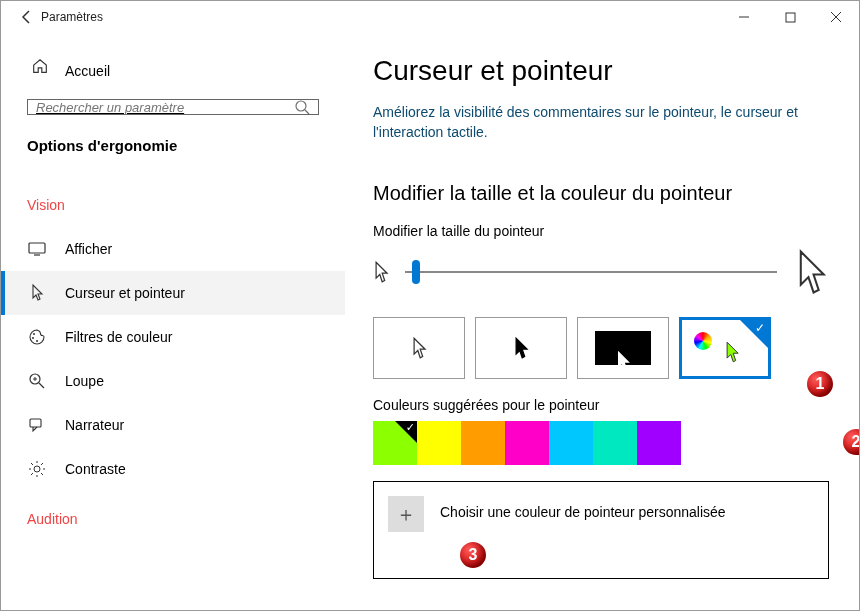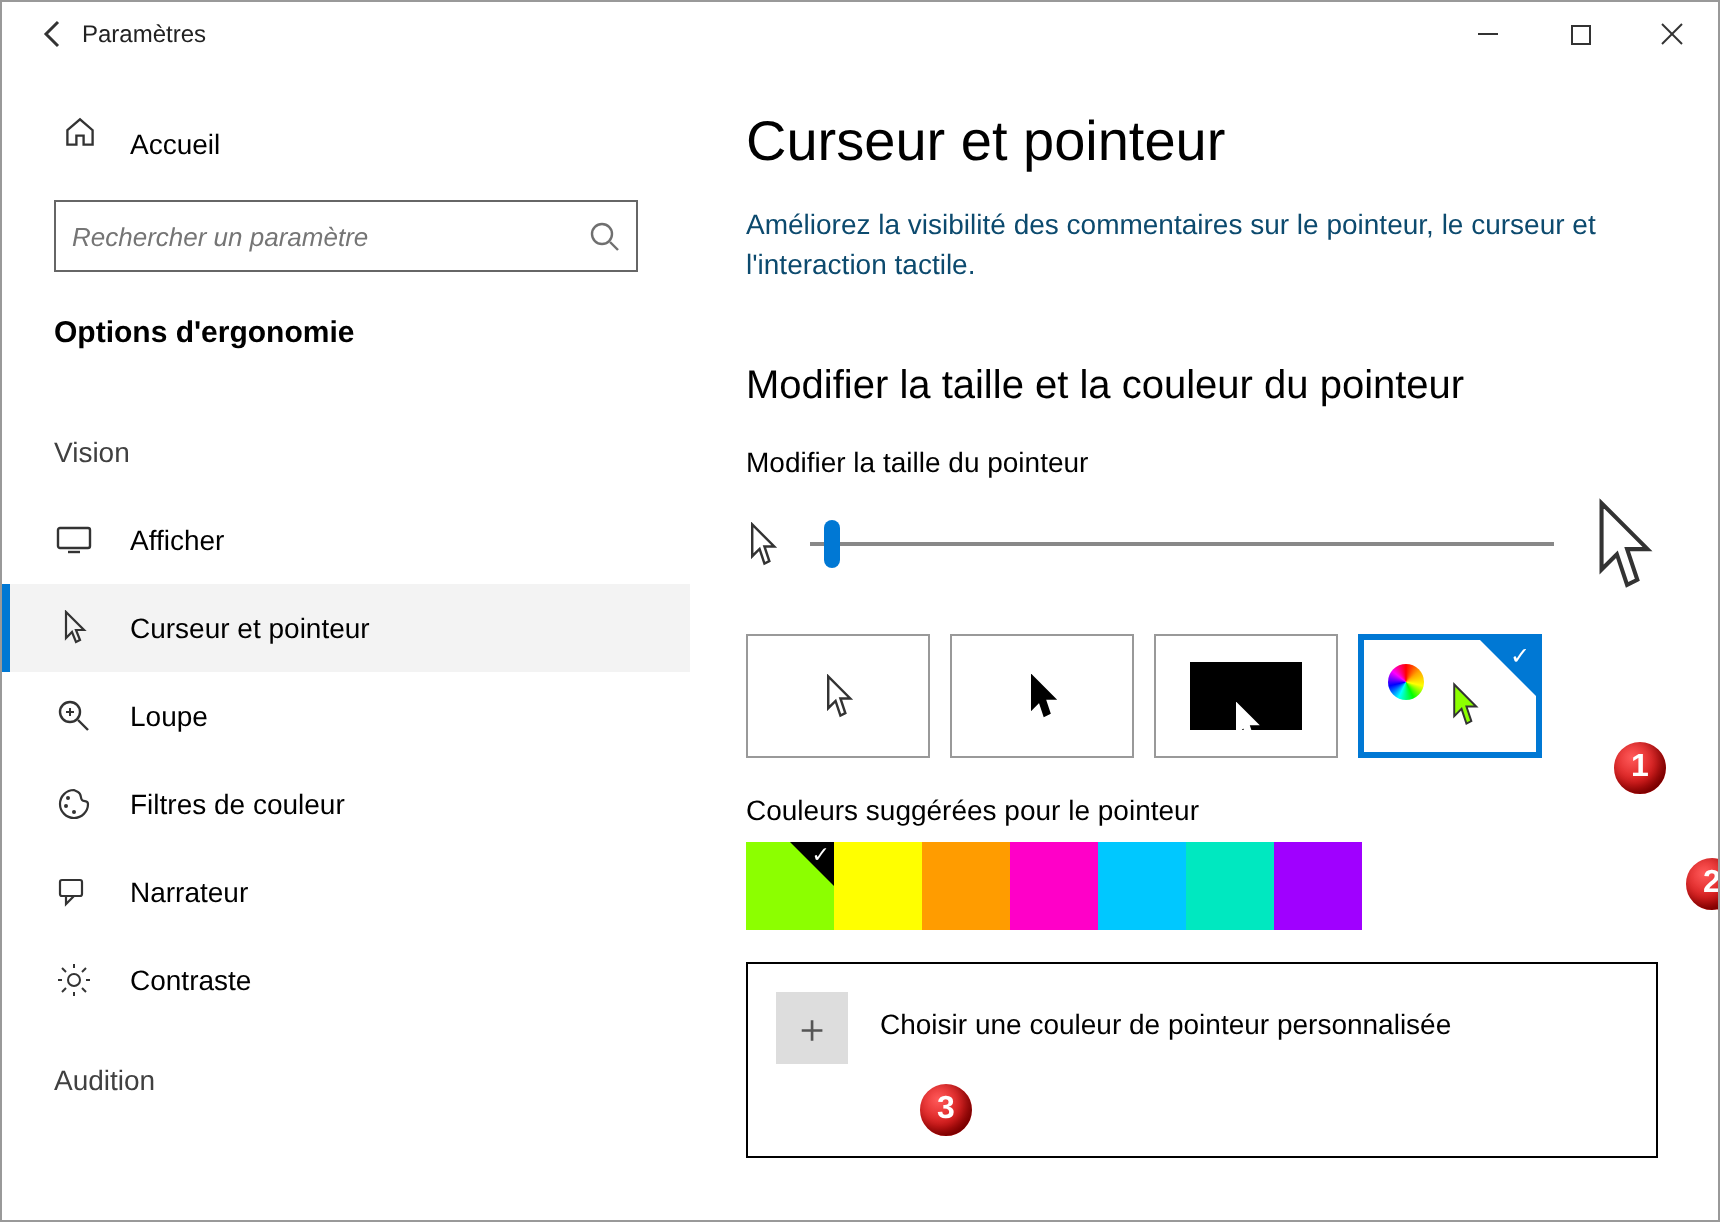--- a/index.html
+++ b/index.html
@@ -7,25 +7,25 @@
   .titlebar { height: 32px; display: flex; align-items: center; padding: 0 0 0 12px; }
   .back-btn { width: 28px; height: 28px; display: flex; align-items: center; justify-content: center; cursor: pointer; }
   .title-text { font-size: 12px; color: #222; margin-left: 0; }
   .win-controls { margin-left: auto; display: flex; }
   .win-btn { width: 46px; height: 32px; display: flex; align-items: center; justify-content: center; cursor: pointer; }
   .win-btn svg { stroke: #333; }
   .layout { display: flex; height: calc(611px - 32px); }
   .sidebar { width: 344px; padding: 18px 0 0 0; overflow: hidden; }
   .home-row { display: flex; align-items: flex-end; padding: 6px 30px; margin-bottom: 14px; cursor: pointer; }
   .home-row .lbl { font-size: 14px; margin-left: 16px; }
-  .search-wrap { margin: 0 26px 22px 26px; border: 1px solid #666; height: 36px; display: flex; align-items: center; padding: 0 8px 0 8px; }
+  .search-wrap { margin: 0 26px 22px 26px; border: 1px solid #666; height: 16px; display: flex; align-items: center; padding: 0 8px 0 8px; text-decoration: underline; }
   .search-wrap input { flex: 1; border: none; outline: none; font-size: 13px; font-style: italic; background: transparent; }
   .search-icon { width: 16px; height: 16px; opacity: .7; }
   .section-title { font-weight: 600; font-size: 15px; padding: 0 26px; margin-bottom: 43px; }
-  .group-head { color: #404040; font-size: 14px; padding: 0 26px; margin-bottom: 14px; }
+  .group-head { color: #ef4444; font-size: 14px; padding: 0 26px; margin-bottom: 14px; }
   .nav-item { display: flex; align-items: center; height: 44px; padding: 0 26px 0 26px; cursor: pointer; position: relative; }
   .nav-item .ic { width: 20px; display: flex; align-items: center; justify-content: center; }
   .nav-item .lbl { margin-left: 18px; font-size: 14px; }
   .nav-item.active::before { content: ""; position: absolute; left: 0; top: 0; bottom: 0; width: 4px; background: #0078d4; }
   .nav-item.active { background: #f3f3f3; }
   .content { flex: 1; padding: 22px 30px 0 28px; overflow: hidden; }
   .page-title { font-size: 28px; font-weight: 400; margin-bottom: 16px; }
   .desc { color: #0c4a6e; font-size: 14px; line-height: 1.4; margin-bottom: 40px; max-width: 440px; }
   .subhead { font-size: 20px; font-weight: 400; margin-bottom: 18px; }
   .lbl-small { font-size: 14px; margin-bottom: 10px; }
@@ -116,38 +116,38 @@
       <span class="ic">
           <svg width="16" height="18" viewBox="0 0 16 18">
             <path d="M4 1 L4 14 L7 11 L9 16 L11 15 L9 10 L13 10 Z" fill="none" stroke="#333" stroke-width="1.1"></path>
           </svg>
         </span>
       <span class="lbl">Curseur et pointeur</span>
     </div>
     <div class="nav-item">
       <span class="ic">
           <svg width="18" height="18" viewBox="0 0 18 18">
+            <path d="M9 2 A7 7 0 1 0 16 9 C16 7 14 8 13 7 C12 6 13 4 11 3 Z" fill="none" stroke="#333" stroke-width="1.1"></path>
+            <circle cx="6" cy="6" r="1" fill="#333"></circle>
+            <circle cx="5" cy="10" r="1" fill="#333"></circle>
+            <circle cx="9" cy="13" r="1" fill="#333"></circle>
+          </svg>
+        </span>
+      <span class="lbl">Filtres de couleur</span>
+    </div>
+    <div class="nav-item">
+      <span class="ic">
+          <svg width="18" height="18" viewBox="0 0 18 18">
             <circle cx="7" cy="7" r="5" fill="none" stroke="#333" stroke-width="1.2"></circle>
             <line x1="11" y1="11" x2="16" y2="16" stroke="#333" stroke-width="1.2"></line>
             <line x1="5" y1="7" x2="9" y2="7" stroke="#333"></line>
             <line x1="7" y1="5" x2="7" y2="9" stroke="#333"></line>
           </svg>
         </span>
       <span class="lbl">Loupe</span>
-    </div>
-    <div class="nav-item">
-      <span class="ic">
-          <svg width="18" height="18" viewBox="0 0 18 18">
-            <path d="M9 2 A7 7 0 1 0 16 9 C16 7 14 8 13 7 C12 6 13 4 11 3 Z" fill="none" stroke="#333" stroke-width="1.1"></path>
-            <circle cx="6" cy="6" r="1" fill="#333"></circle>
-            <circle cx="5" cy="10" r="1" fill="#333"></circle>
-            <circle cx="9" cy="13" r="1" fill="#333"></circle>
-          </svg>
-        </span>
-      <span class="lbl">Filtres de couleur</span>
     </div>
     <div class="nav-item">
       <span class="ic">
           <svg width="18" height="18" viewBox="0 0 18 18">
             <rect x="2" y="3" width="11" height="8" rx="1" fill="none" stroke="#333" stroke-width="1.1"></rect>
             <path d="M5 11 L5 15 L9 11" fill="none" stroke="#333" stroke-width="1.1"></path>
           </svg>
         </span>
       <span class="lbl">Narrateur</span>
     </div>

